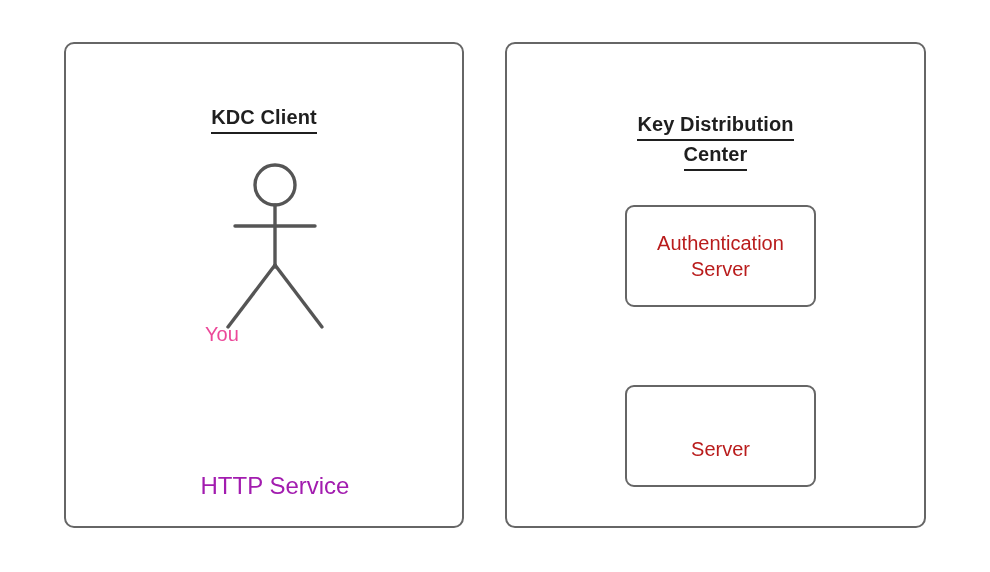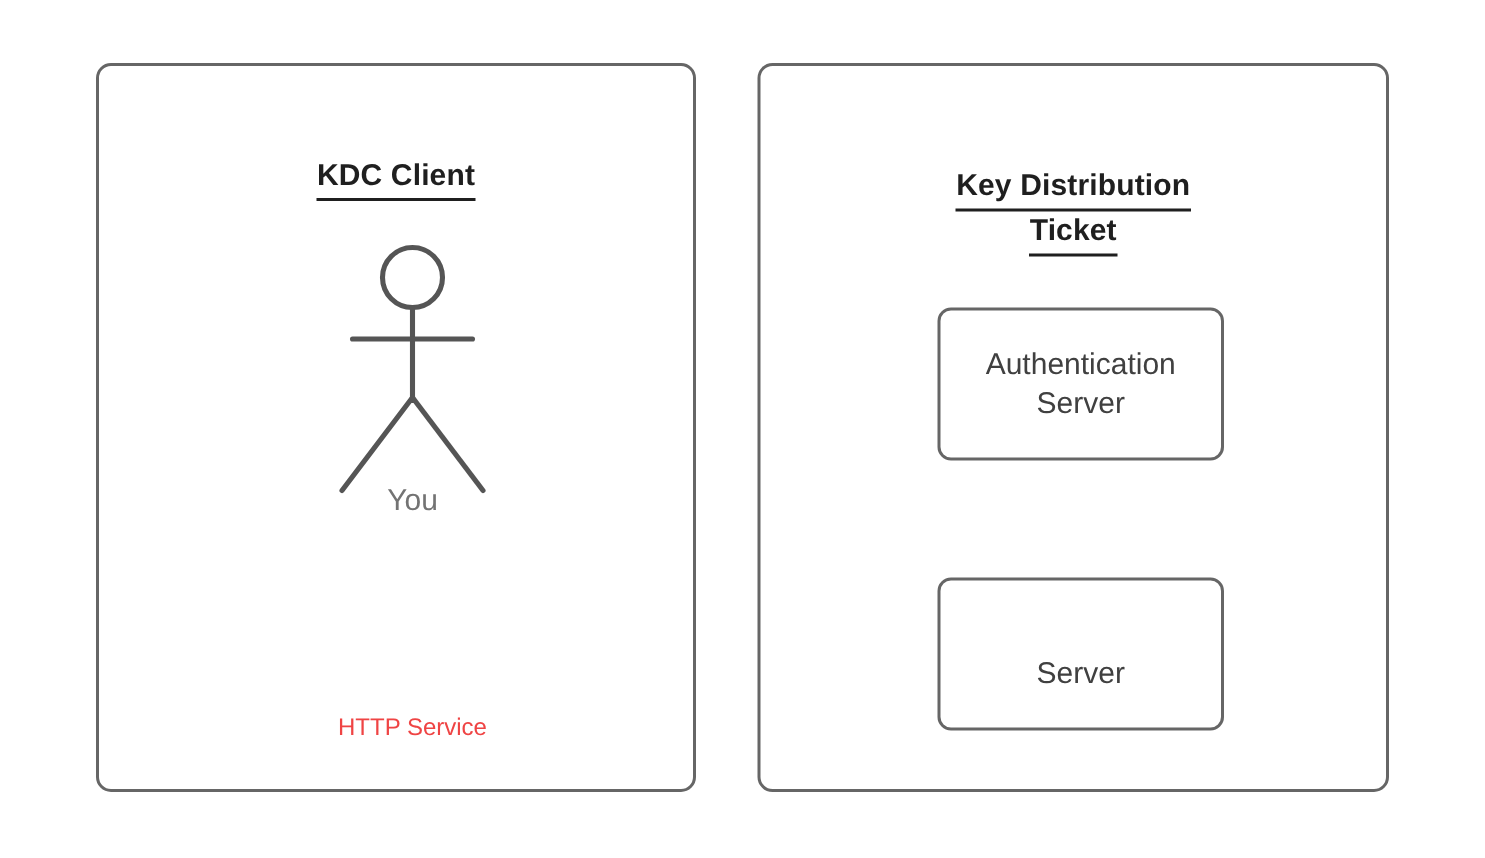--- a/index.html
+++ b/index.html
@@ -63,23 +63,23 @@
     left: 205px;
     top: 155px;
     width: 140px;
     height: 200px;
   }
   #actor-you svg { display: block; }
   .actor-label {
     position: absolute;
     left: 0;
     right: 14px;
-    text-align: center;
+    text-align: left;
     font-size: 20px;
-    color: #737373;
+    color: #ec4899;
     line-height: 24px;
   }
   #label-you {
     top: 322px;
     left: 205px;
     width: 140px;
   }
 
   
   #node-http-service {
@@ -95,38 +95,38 @@
     top: 0;
     width: 140px;
     height: 86px;
   }
   #label-http-service {
     position: absolute;
     top: 92px;
     left: -10px;
     width: 160px;
     text-align: center;
-    font-size: 16px;
-    color: #ef4444;
+    font-size: 24px;
+    color: #a21caf;
     line-height: 24px;
   }
 
   
   .kdc-box {
     position: absolute;
     box-sizing: border-box;
     background: #ffffff;
     border: 2px solid #666666;
     border-radius: 9px;
     display: flex;
     align-items: center;
     justify-content: center;
     text-align: center;
     font-size: 20px;
-    color: #404040;
+    color: #b91c1c;
     line-height: 26px;
   }
   #box-auth-server {
     left: 625px;
     top: 205px;
     width: 191px;
     height: 102px;
   }
   #box-tgt-server {
     left: 625px;
@@ -166,21 +166,21 @@
   <div class="actor-label" id="label-you">You</div>
 
   <div id="node-http-service">
     <div id="label-http-service">HTTP Service</div>
   </div>
 
   <div class="panel" id="panel-kdc">
 
     <div class="panel-title" id="title-kdc">
       <span>Key Distribution</span><br>
-      <span>Ticket</span>
+      <span>Center</span>
     </div>
 
   </div>
 
   <div class="kdc-box" id="box-auth-server">
     <span class="kdc-box-label">
       <span>Authentication</span><br>
       <span>Server</span>
     </span>
   </div>

